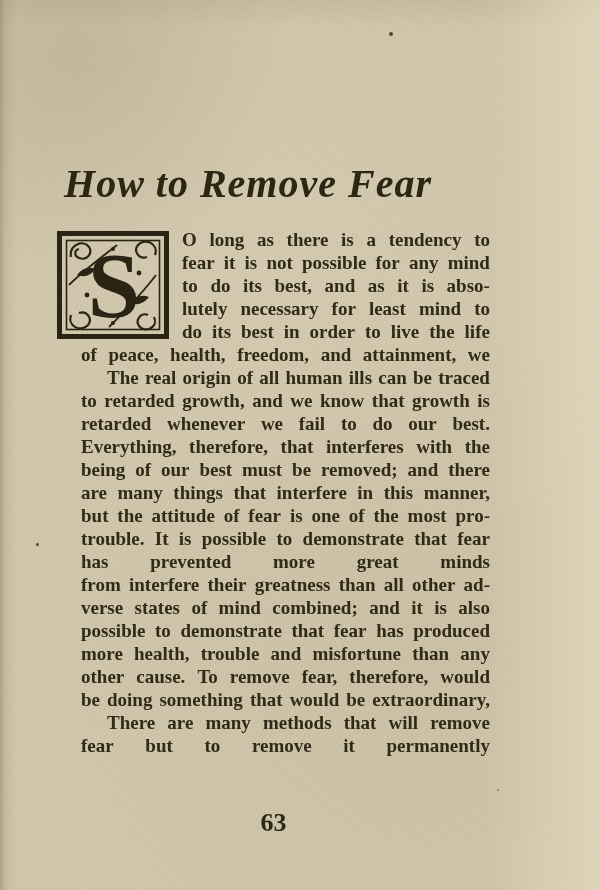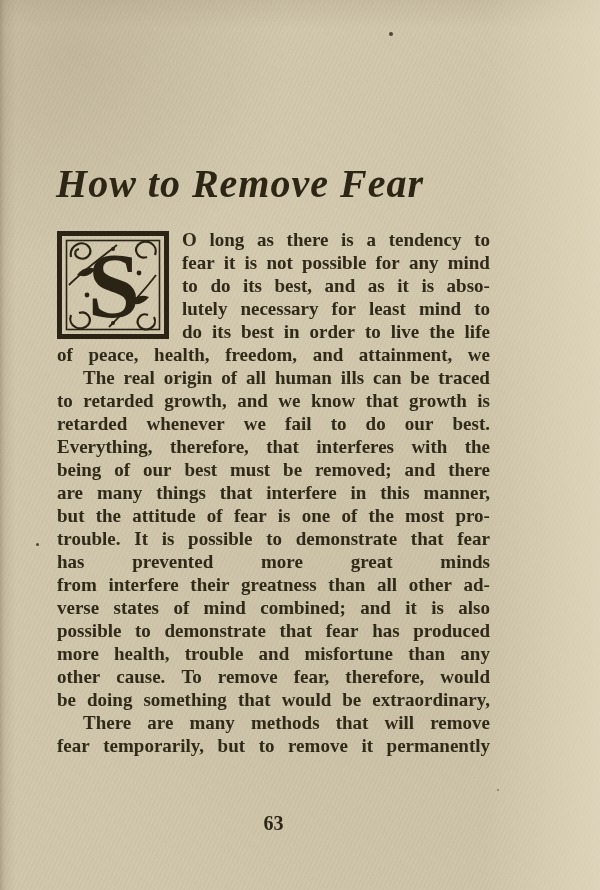--- a/index.html
+++ b/index.html
@@ -14,36 +14,36 @@
       radial-gradient(circle at 45% 30%, rgba(255,250,230,.07), rgba(255,250,230,0) 40%),
       radial-gradient(circle at 70% 75%, rgba(120,105,70,.06), rgba(120,105,70,0) 45%),
       repeating-linear-gradient(115deg, rgba(255,255,255,.025) 0 2px, rgba(90,78,52,.025) 2px 4px),
       #d0c6ab;
     font-family:"Liberation Serif","DejaVu Serif",serif;
     color:#332b19;
   }
   .title{
     position:absolute;top:160px;left:0;width:480px;height:48px;
     text-align:center;font-style:italic;font-weight:700;font-size:40px;line-height:48px;
-    letter-spacing:1px;color:#2e2615;
+    letter-spacing:1px;color:#2e2615;padding-left:8px;
   }
   .content{position:absolute;left:57px;top:228px;width:433px;}
   .dropcap{position:absolute;left:0;top:3px;width:112px;height:108px;}
   .dropcap svg{display:block;}
   .line{
     height:23px;line-height:23px;font-size:19px;font-weight:600;color:#312a19;
   }
-  .line.j{display:flex;justify-content:space-between;}
+  .line.j{display:flex;justify-content:space-between;margin-left:24px;}
   .line.j span{white-space:pre;}
   .line.beside{margin-left:125px;}
   .line.j.indent{padding-left:26px;}
   .line.start{word-spacing:2px;}
   .pagenum{
     position:absolute;left:57px;top:811px;width:433px;height:24px;
-    text-align:center;font-size:20px;font-weight:600;line-height:24px;color:#2e2615;
+    text-align:center;font-size:26px;font-weight:600;line-height:24px;color:#2e2615;
   }
   .speck{position:absolute;border-radius:50%;background:rgba(52,42,26,.82);}
   .speck.s1{left:389px;top:32px;width:4px;height:4px;}
   .speck.s2{left:36px;top:543px;width:3px;height:3px;}
   .speck.s3{left:497px;top:789px;width:2px;height:2px;opacity:.6;}
 </style>
 </head>
 <body>
 
 <div class="page">
@@ -285,21 +285,20 @@
         <span>There</span>
         <span>are</span>
         <span>many</span>
         <span>methods</span>
         <span>that</span>
         <span>will</span>
         <span>remove</span>
       </div>
     <div class="line j">
         <span>fear</span>
-        <span>temporarily,</span>
         <span>but</span>
         <span>to</span>
         <span>remove</span>
         <span>it</span>
         <span>permanently</span>
       </div>
 
   </div>
 
   <div class="pagenum">63</div>

